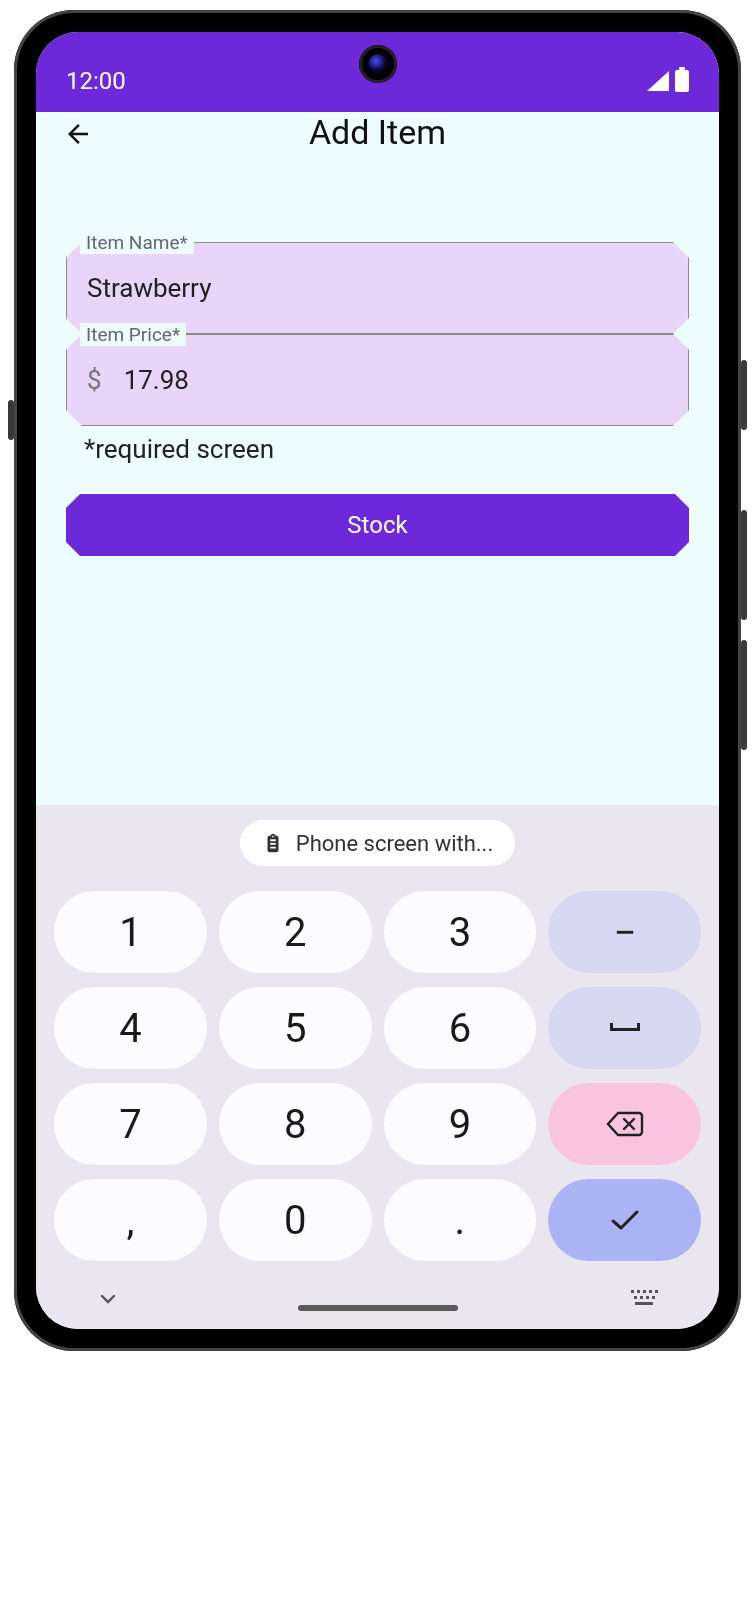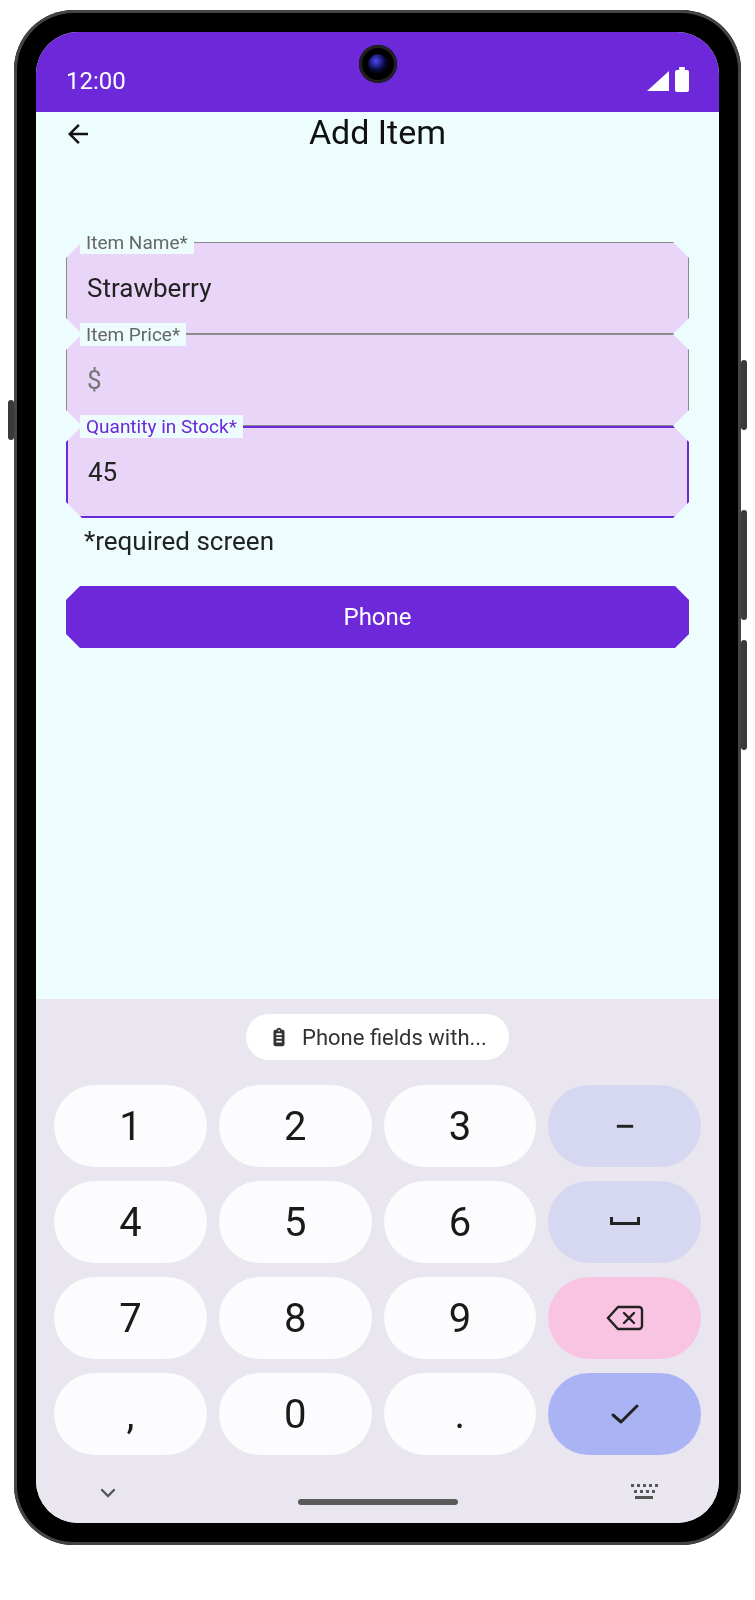--- a/index.html
+++ b/index.html
@@ -1,20 +1,20 @@
 <!DOCTYPE html>
 <html><head>
 <meta charset="utf-8">
 <style>
   * { box-sizing: border-box; margin: 0; padding: 0; font-family: Roboto, -apple-system, Arial, sans-serif; }
   body { background: #fff; width: 755px; height: 1600px; overflow: hidden; position: relative; }
 
   
   .phone-outer {
-    position: absolute; left: 14px; top: 10px; width: 727px; height: 1535px;
+    position: absolute; left: 14px; top: 10px; width: 727px; height: 1341px;
     background: #000; border-radius: 60px; box-shadow: 0 0 0 3px #444 inset;
   }
   .phone-inner {
     position: absolute; left: 10px; top: 10px; right: 10px; bottom: 10px;
     background: #000; border-radius: 52px; overflow: hidden;
   }
   .screen {
     position: absolute; left: 12px; top: 12px; right: 12px; bottom: 12px;
     border-radius: 42px; overflow: hidden; background: #edfdfd;
     display: flex; flex-direction: column;
@@ -137,42 +137,37 @@
           <span class="floating-label">Item Name*</span>
           <div class="field-box">
             <input class="field-input" value="Strawberry" style="">
           </div>
         </div>
 
         <div class="field-wrap">
           <span class="floating-label">Item Price*</span>
           <div class="field-box">
             <span class="prefix">$</span>
-          </div>
-        </div>
-
-        <div class="field-wrap focused">
-          <span class="floating-label">Quantity in Stock*</span>
-          <div class="field-box">
-            <input class="field-input" value="45" style="">
-          </div>
-        </div>
+            <input class="field-input" value="17.98" style="">
+          </div>
+        </div>
+
 
         <div class="required-note">*required screen</div>
 
-        <button class="save-btn">Phone</button>
+        <button class="save-btn">Stock</button>
       </div>
 
       <div class="keyboard-zone">
         <div class="suggestion-bar">
           <div class="suggestion-pill">
             <svg class="clip-icon" viewBox="0 0 24 24">
               <path d="M16 4h-1.2A3 3 0 0 0 12 2a3 3 0 0 0-2.8 2H8a2 2 0 0 0-2 2v14a2 2 0 0 0 2 2h8a2 2 0 0 0 2-2V6a2 2 0 0 0-2-2zm-4 0a1 1 0 1 1-1 1 1 1 0 0 1 1-1zm3 14H9v-2h6zm0-4H9v-2h6zm0-4H9V8h6z" fill="#333"></path>
             </svg>
-            <span>Phone fields with...</span>
+            <span>Phone screen with...</span>
           </div>
         </div>
 
         <div class="numpad">
           <div class="key">1</div>
           <div class="key">2</div>
           <div class="key">3</div>
           <div class="key op">
             <svg width="28" height="28" viewBox="0 0 24 24">
                 <rect x="5" y="11" width="14" height="2.5" fill="#222"></rect>

